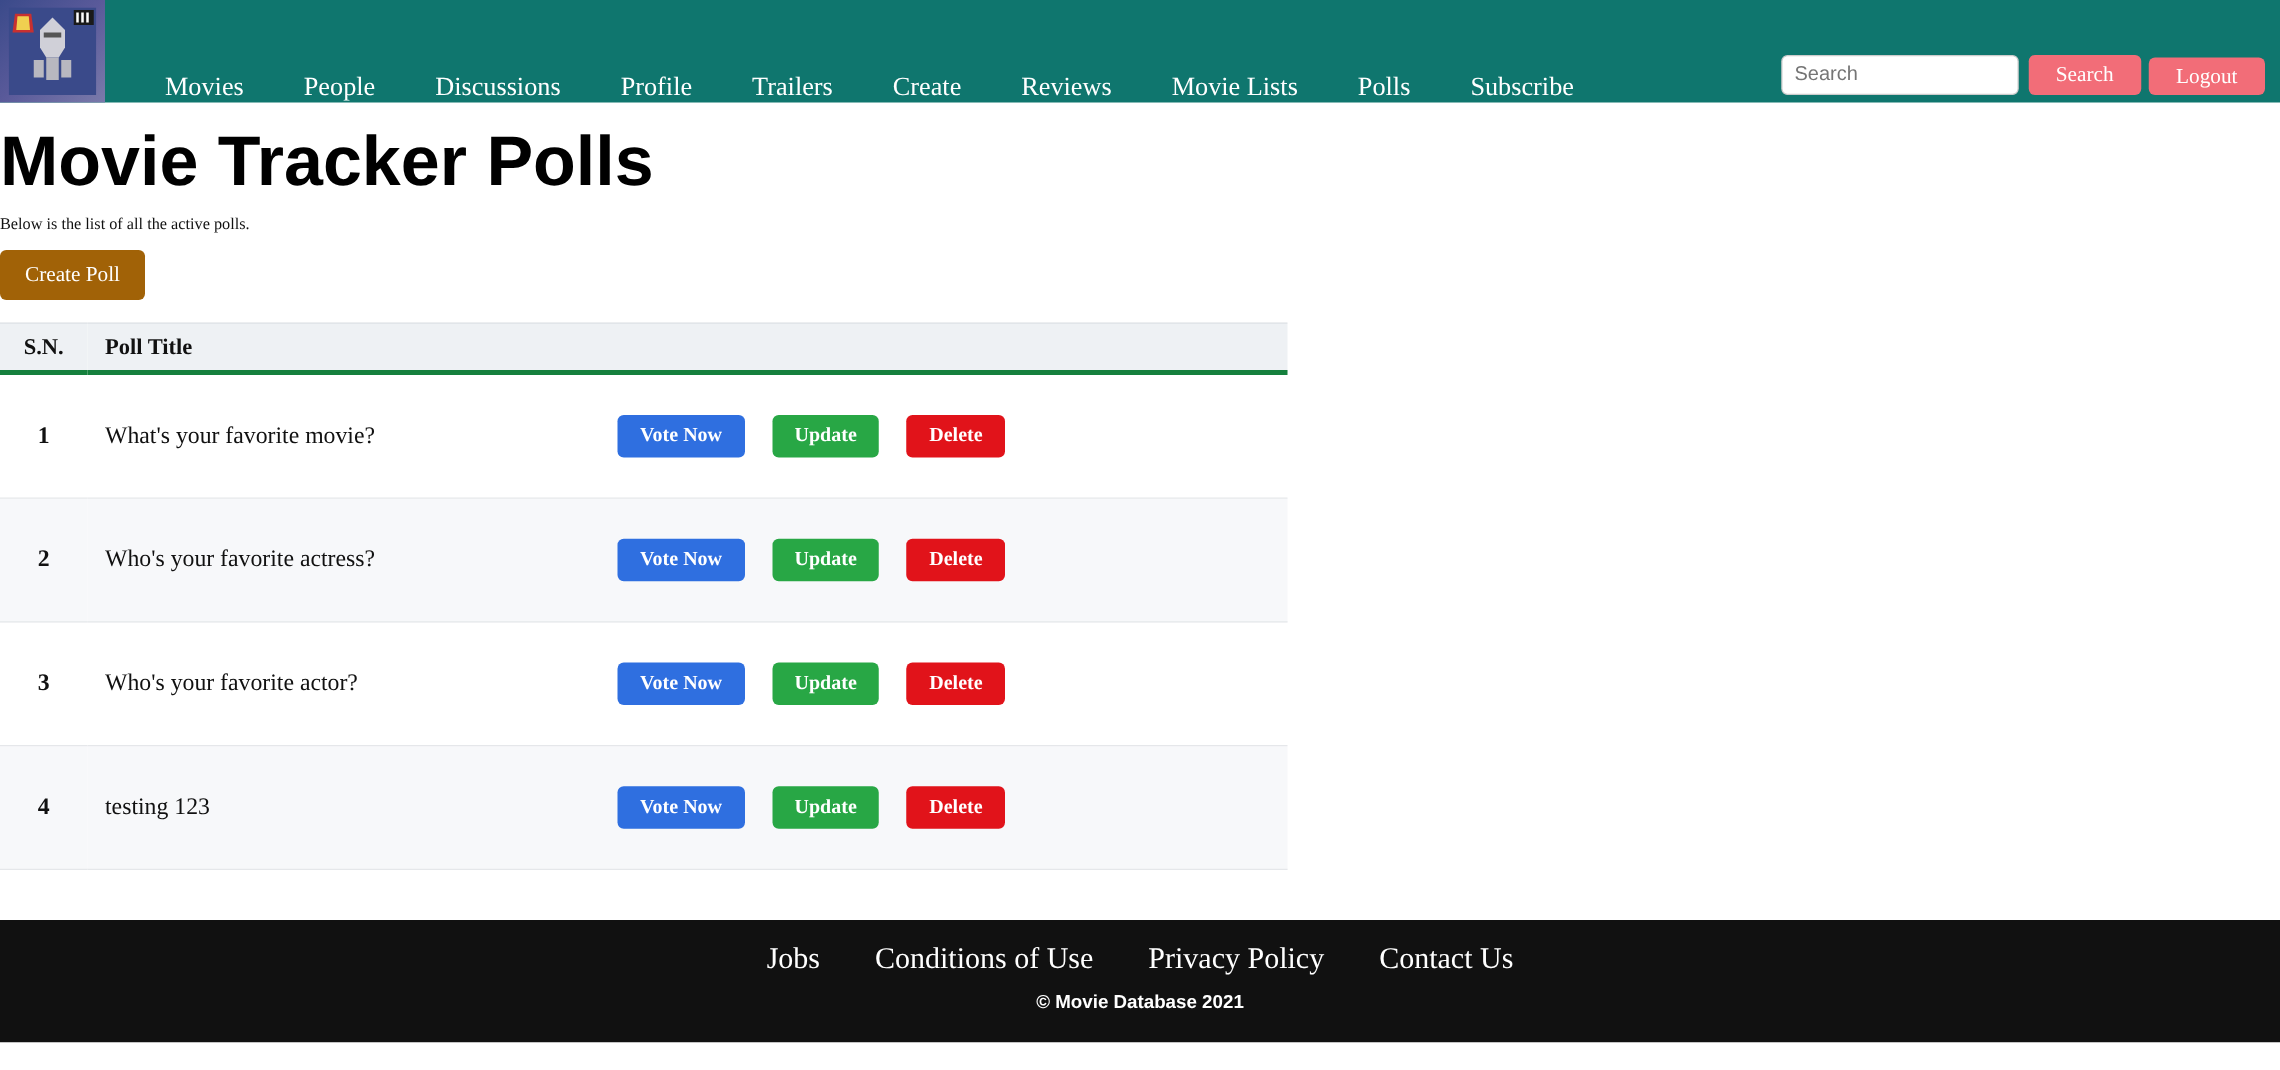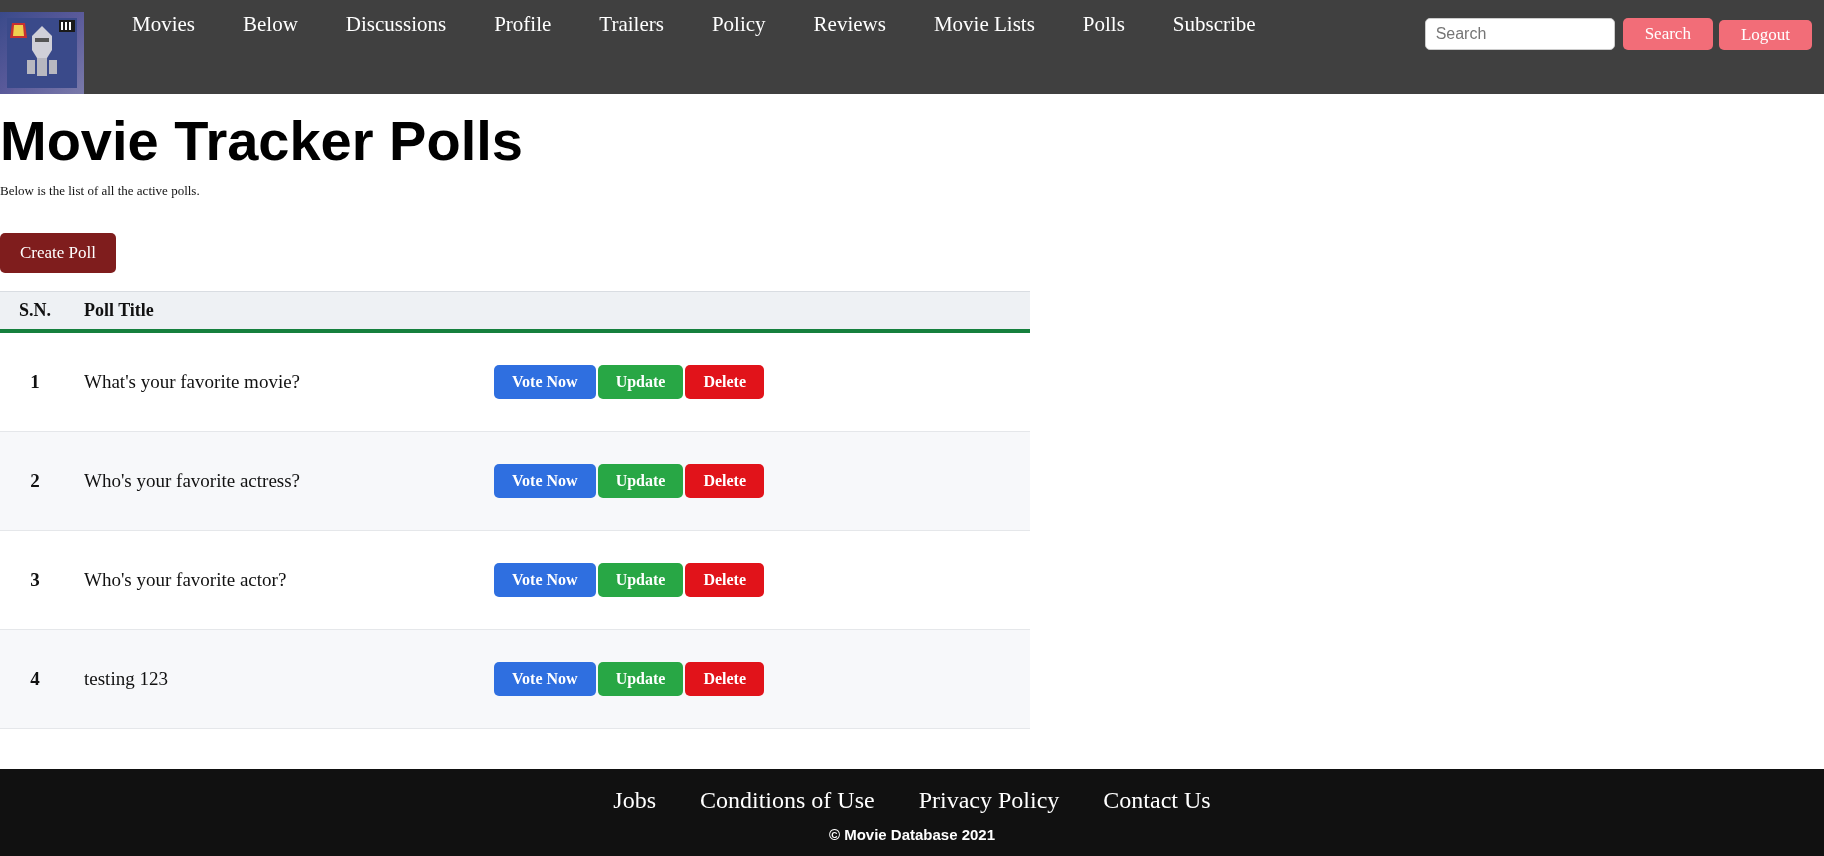--- a/index.html
+++ b/index.html
@@ -3,24 +3,24 @@
 <meta charset="utf-8">
 <style>
   * { box-sizing: border-box; margin: 0; padding: 0; }
   body {
     font-family: Georgia, 'Times New Roman', serif;
     background: #ffffff;
     color: #111;
     width: 1824px;
   }
   .navbar {
-    background: #404040;
-    display: flex;
-    align-items: flex-start;
-    padding: 12px 12px 0 0;
+    background: #0f766e;
+    display: flex;
+    align-items: flex-end;
+    padding: 0 12px 0 0;
     min-height: 82px;
     position: relative;
   }
   .logo {
     width: 84px;
     height: 82px;
     background: linear-gradient(135deg, #3a4a8a 0%, #5a5a9a 50%, #7a7aaa 100%);
     display: flex;
     align-items: center;
     justify-content: center;
@@ -85,27 +85,27 @@
     color: #000;
     text-align: center;
     margin-top: 4px;
   }
   .subtitle {
     font-size: 13px;
     margin-top: 10px;
     text-align: center;
   }
   .btn-create {
-    background: #7f1d1d;
+    background: #a16207;
     color: #fff;
     border: none;
     border-radius: 5px;
     padding: 10px 20px;
     font-size: 17px;
-    margin-top: 34px;
+    margin-top: 13px;
     cursor: pointer;
     font-family: Georgia, serif;
   }
   .table-wrap {
     width: 1030px;
     margin-top: 18px;
   }
   table {
     width: 100%;
     border-collapse: collapse;
@@ -124,21 +124,21 @@
   th.sn { width: 70px; text-align: center; }
   th.title-col { width: 410px; }
   tbody tr { border-bottom: 1px solid #e5e7ea; }
   tbody tr:nth-child(even) { background: #f7f8fa; }
   td {
     padding: 32px 14px;
     font-size: 19px;
     vertical-align: middle;
   }
   td.sn-cell { text-align: center; font-weight: 700; }
-  .actions { display: flex; gap: 2px; }
+  .actions { display: flex; gap: 22px; }
   .btn {
     border: none;
     border-radius: 5px;
     color: #fff;
     padding: 8px 18px;
     font-size: 16px;
     cursor: pointer;
     font-family: Georgia, serif;
     font-weight: 600;
   }
@@ -184,25 +184,25 @@
       <polygon points="5,5 18,5 20,20 3,20" fill="#c83030"></polygon>
       <polygon points="7,7 16,7 17,18 6,18" fill="#f0d050"></polygon>
       <rect x="52" y="2" width="16" height="12" fill="#1a1a1a"></rect>
       <rect x="54" y="4" width="2" height="8" fill="#fff"></rect>
       <rect x="58" y="4" width="2" height="8" fill="#fff"></rect>
       <rect x="62" y="4" width="2" height="8" fill="#fff"></rect>
     </svg>
   </div>
   <div class="nav-links">
     <a>Movies</a>
-    <a>Below</a>
+    <a>People</a>
     <a>Discussions</a>
     <a>Profile</a>
     <a>Trailers</a>
-    <a>Policy</a>
+    <a>Create</a>
     <a>Reviews</a>
     <a>Movie Lists</a>
     <a>Polls</a>
     <a>Subscribe</a>
   </div>
   <div class="nav-right">
     <div class="nav-right-row">
       <input class="search-input" type="text" placeholder="Search" style="">
       <button class="btn-salmon">Search</button>
     </div>

